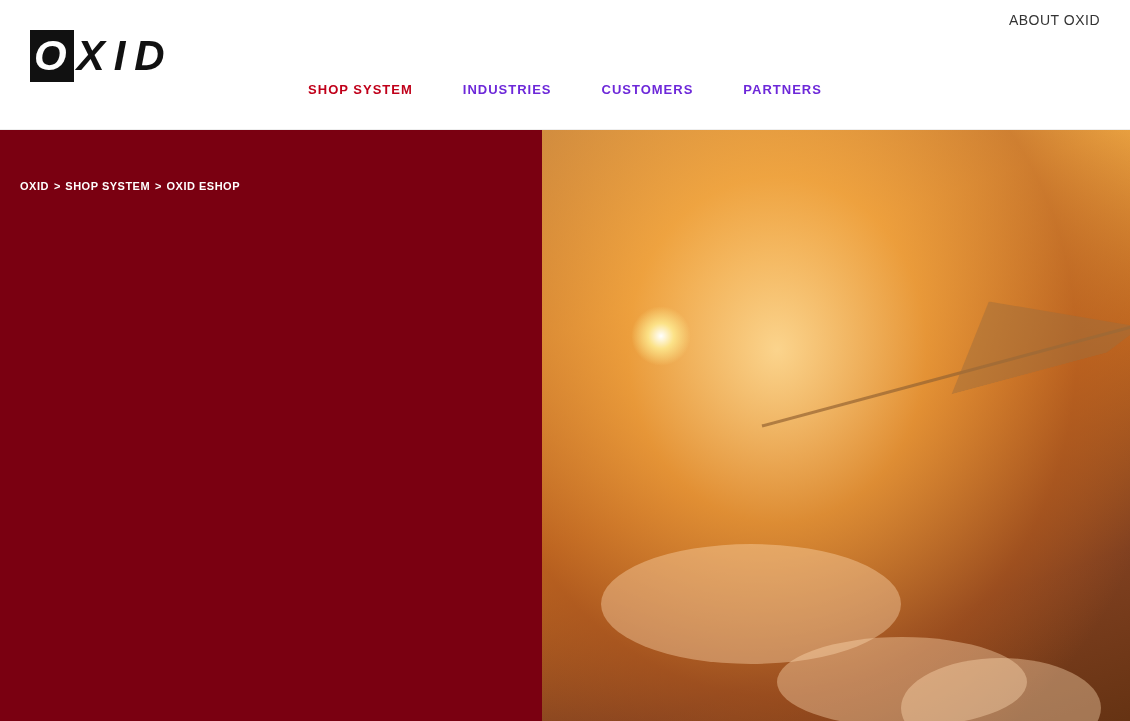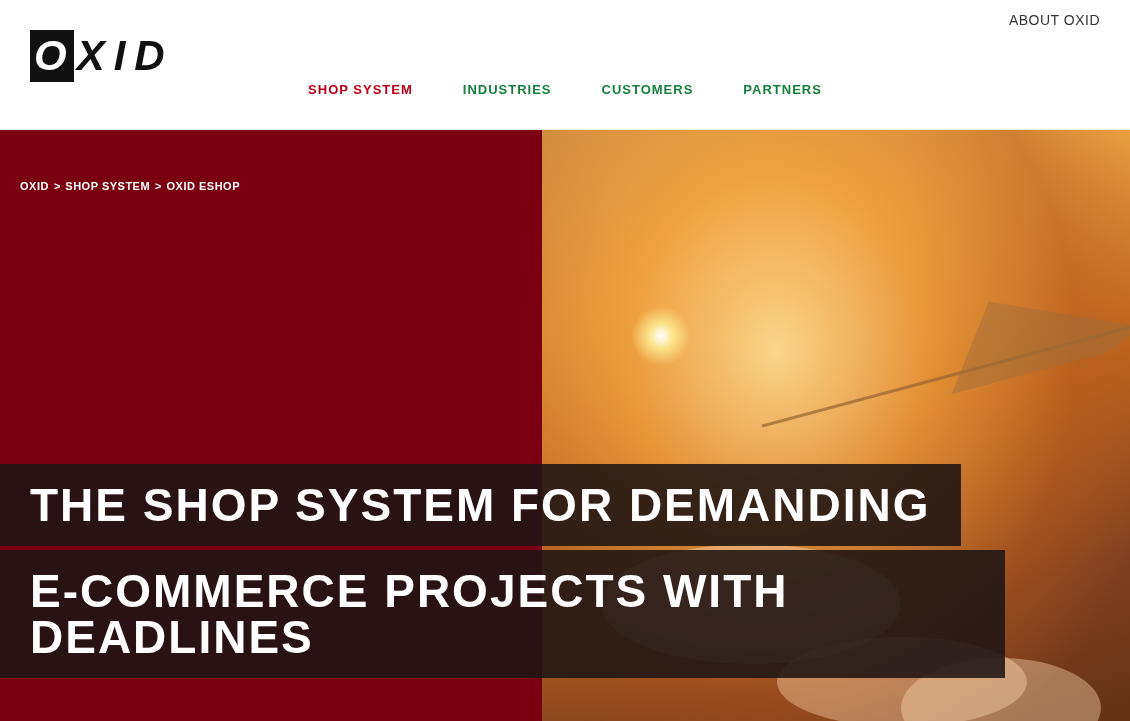--- a/index.html
+++ b/index.html
@@ -55,21 +55,21 @@
       list-style: none;
       gap: 0;
       margin-top: 10px;
     }
 
     .nav-item {
       padding: 10px 25px;
       font-size: 13px;
       font-weight: 700;
       letter-spacing: 1px;
-      color: #15803d;
+      color: #6d28d9;
       cursor: pointer;
       text-transform: uppercase;
     }
 
     .nav-item.active {
       color: #c0001a;
     }
 
     
     .hero {
@@ -281,22 +281,13 @@
 
     <div class="light-source"></div>
 
     <div class="plane-wing"></div>
 
     <div class="cloud" style="bottom:15%; left:10%; width:300px; height:120px;"></div>
     <div class="cloud" style="bottom:5%; left:40%; width:250px; height:90px;"></div>
     <div class="cloud" style="bottom:0%; right:5%; width:200px; height:100px;"></div>
   </div>
 
-  <div class="hero-text-overlay">
-    <div class="hero-title-line1">
-      <span class="hero-title-text">THE SHOP SYSTEM FOR DEMANDING</span>
-    </div>
-    <br>
-    <div class="hero-title-line2">
-      <span class="hero-title-text">E-COMMERCE PROJECTS WITH DEADLINES</span>
-    </div>
-  </div>
 </section>
 
 </body></html>

